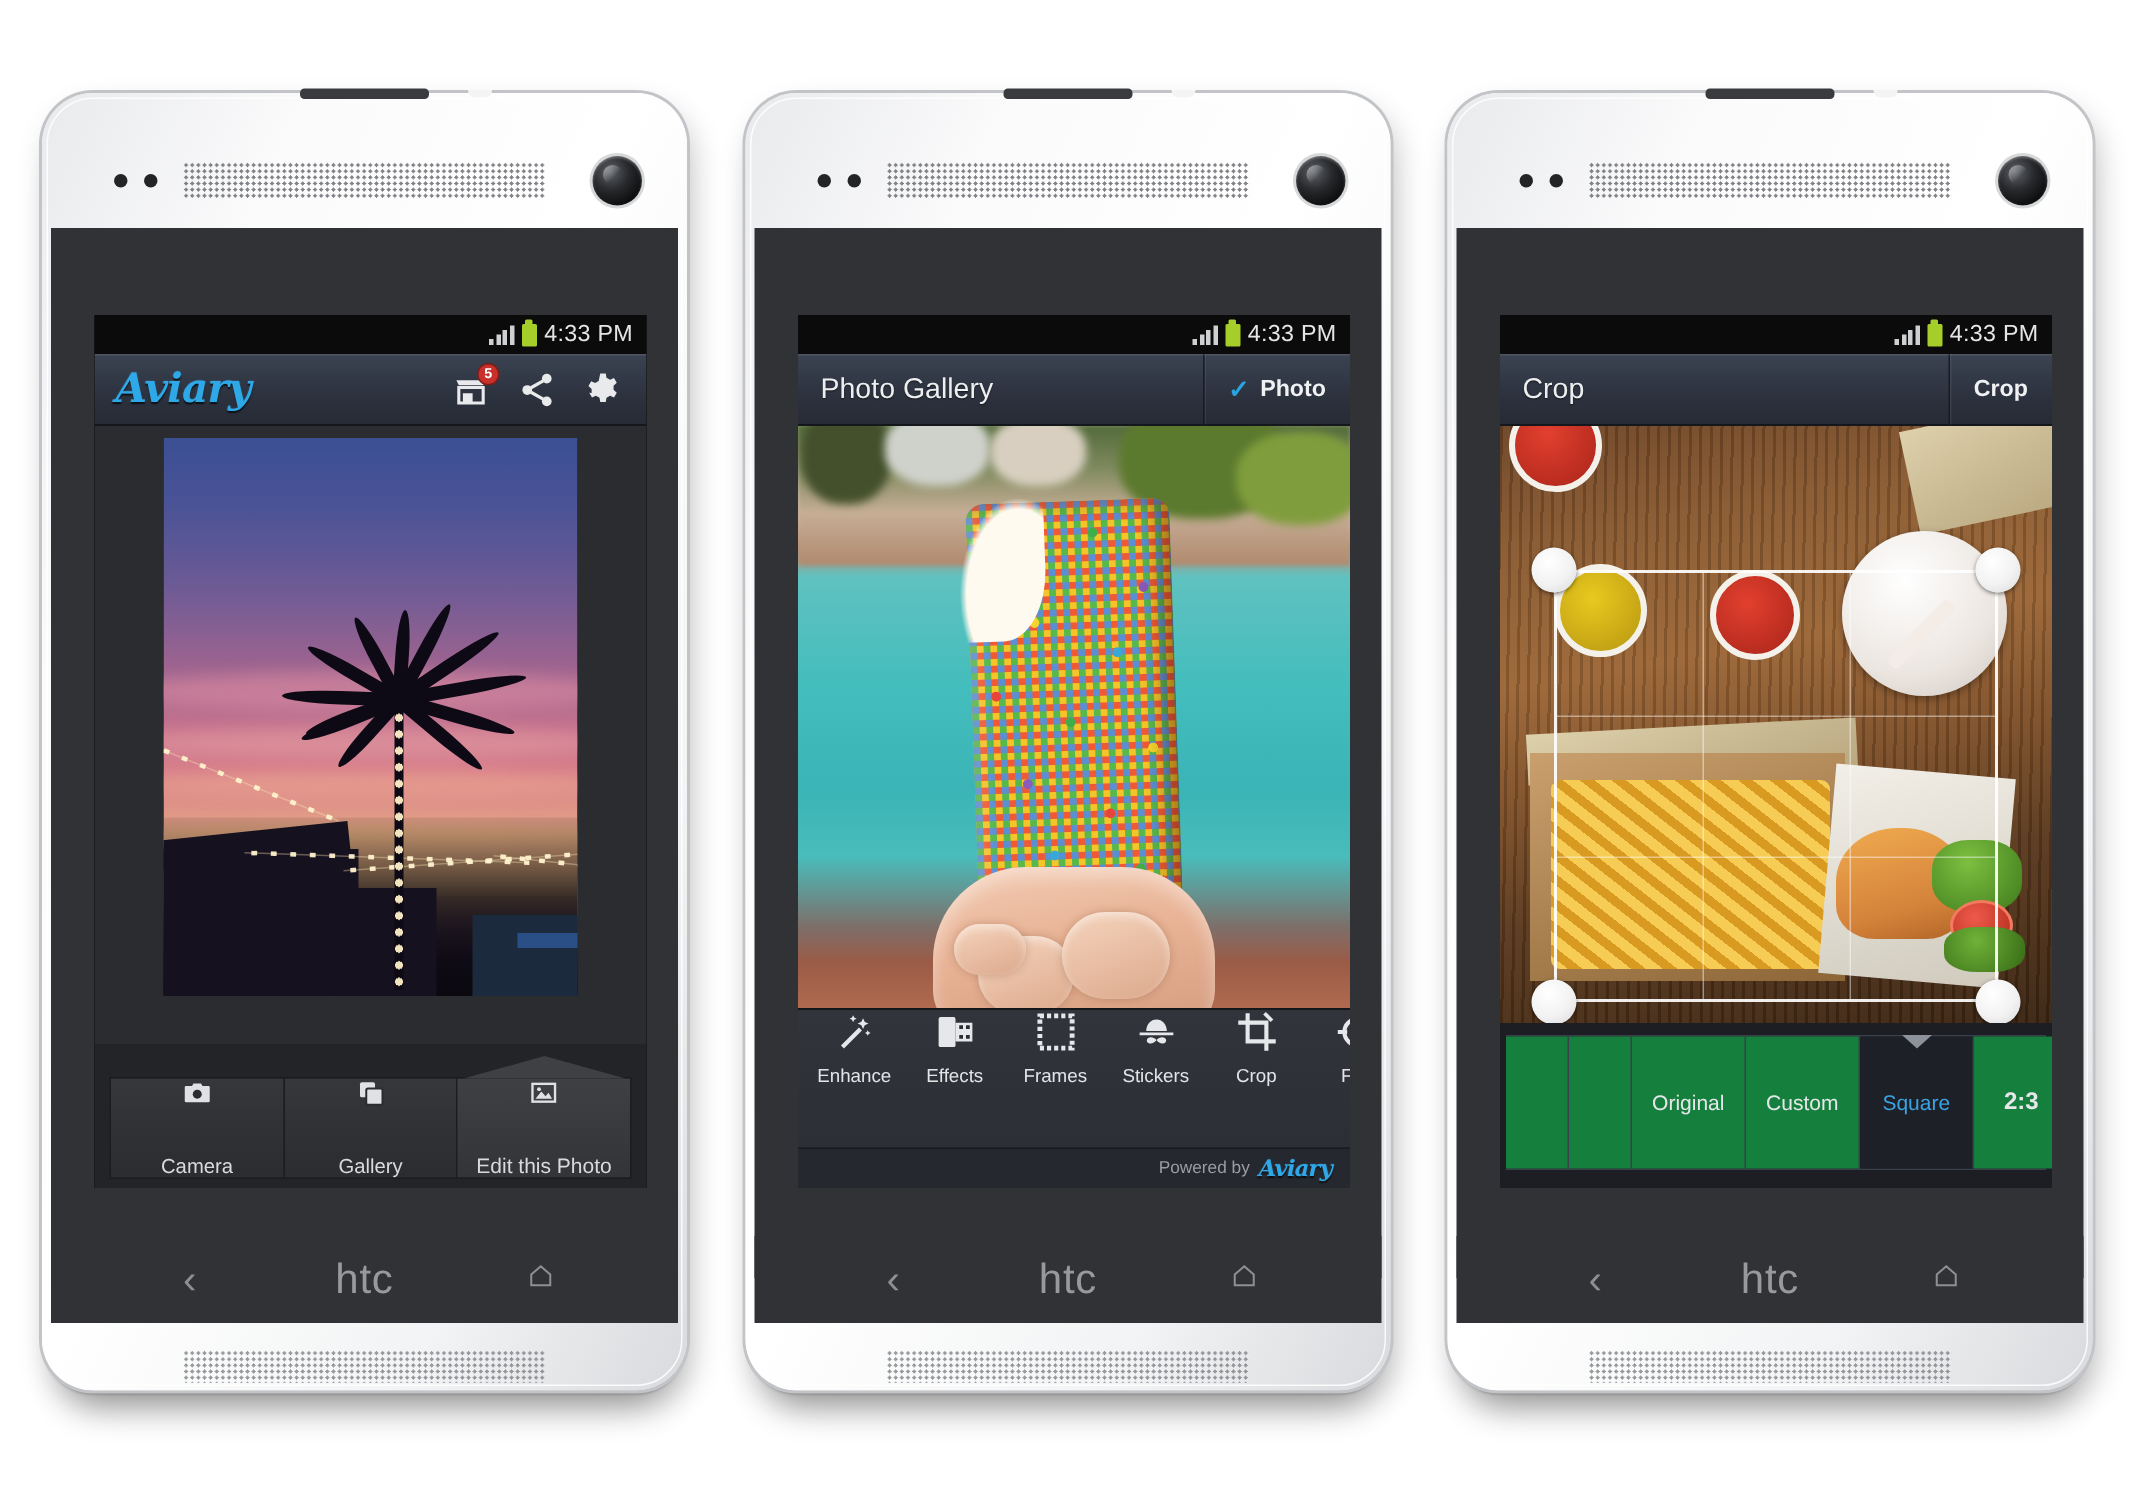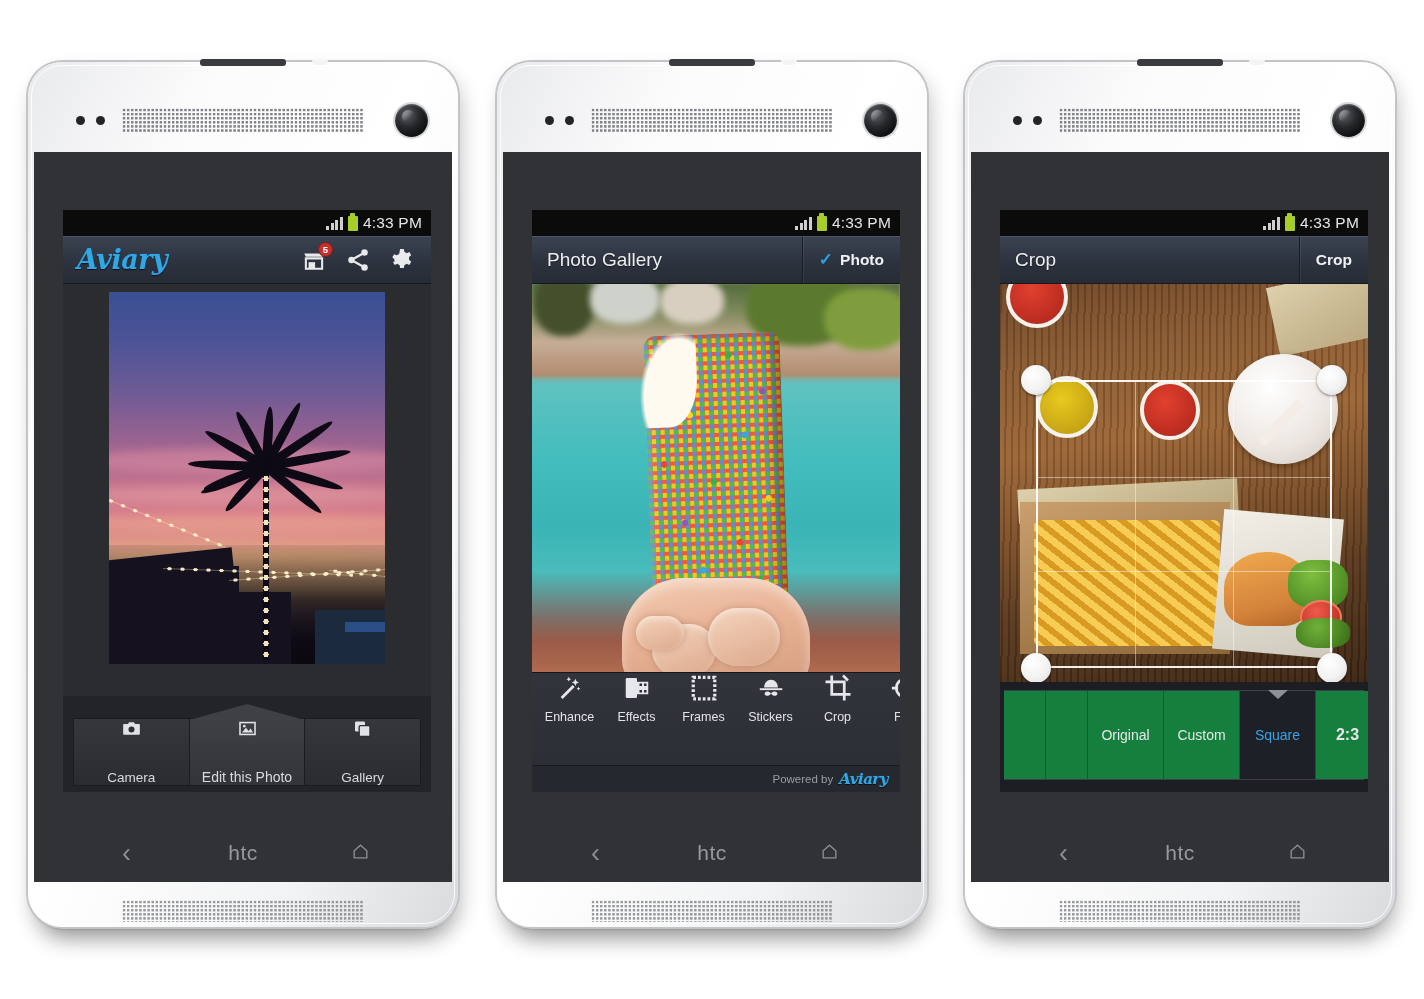--- a/index.html
+++ b/index.html
@@ -85,21 +85,21 @@
   
   .navband {
     position: absolute; left: 6px; right: 6px; top: 762px; height: 58px;
     background: #313235;
     display: flex; align-items: center; justify-content: center;
   }
   .navband .nav-back, .navband .nav-home { position: absolute; }
   .nav-back { left: 88px; color: #8d8f93; font-size: 27px; line-height: 1; font-weight: 300; }
   .nav-home { right: 82px; }
   .htc-logo {
-    color: #97999d; font-size: 21px; letter-spacing: .5px;
+    color: #97999d; font-size: 28px; letter-spacing: .5px;
     font-family: "Liberation Sans", sans-serif; font-weight: 400;
   }
   .bottom-grill {
     position: absolute; left: 50%; transform: translateX(-50%);
     top: 838px; width: 242px; height: 22px;
     background-image: radial-gradient(#7f8186 42%, transparent 44%);
     background-size: 4.1px 4.1px;
     opacity: .8;
   }
 
@@ -484,34 +484,34 @@
 
         <div class="p1-toolbar">
           <div class="p1-tabs">
             <div class="p1-tab">
               <svg viewBox="0 0 24 24" width="25" height="25" fill="#dfe1e5">
                 <path d="M9 4h6l1.2 2H21a1 1 0 0 1 1 1v11a1 1 0 0 1-1 1H3a1 1 0 0 1-1-1V7a1 1 0 0 1 1-1h4.8z"></path>
                 <circle cx="12" cy="12.5" r="3.6" fill="#2a2c2f"></circle>
               </svg>
               <span class="p1-tab-label">Camera</span>
             </div>
+            <div class="p1-tab">
+              <svg viewBox="0 0 24 24" width="25" height="25" fill="#dfe1e5">
+                <rect x="3" y="3" width="12" height="12" rx="1.5"></rect>
+                <rect x="8" y="8" width="13" height="13" rx="1.5" stroke="#2a2c2f" stroke-width="1.6"></rect>
+              </svg>
+              <span class="p1-tab-label">Gallery</span>
+            </div>
             <div class="p1-tab active">
               <svg viewBox="0 0 24 24" width="25" height="25">
                 <rect x="2.5" y="4.5" width="19" height="15" fill="none" stroke="#dfe1e5" stroke-width="2"></rect>
                 <path d="M5 17l5-6 3.5 4 2.5-3 3 5z" fill="#dfe1e5"></path>
                 <circle cx="8" cy="9" r="1.6" fill="#dfe1e5"></circle>
               </svg>
               <span class="p1-tab-label wide">Edit this Photo</span>
-            </div>
-            <div class="p1-tab">
-              <svg viewBox="0 0 24 24" width="25" height="25" fill="#dfe1e5">
-                <rect x="3" y="3" width="12" height="12" rx="1.5"></rect>
-                <rect x="8" y="8" width="13" height="13" rx="1.5" stroke="#2a2c2f" stroke-width="1.6"></rect>
-              </svg>
-              <span class="p1-tab-label">Gallery</span>
             </div>
           </div>
         </div>
 
       </div>
     </div>
 
     <div class="navband">
       <span class="nav-back">‹</span>
       <span class="htc-logo">htc</span>

